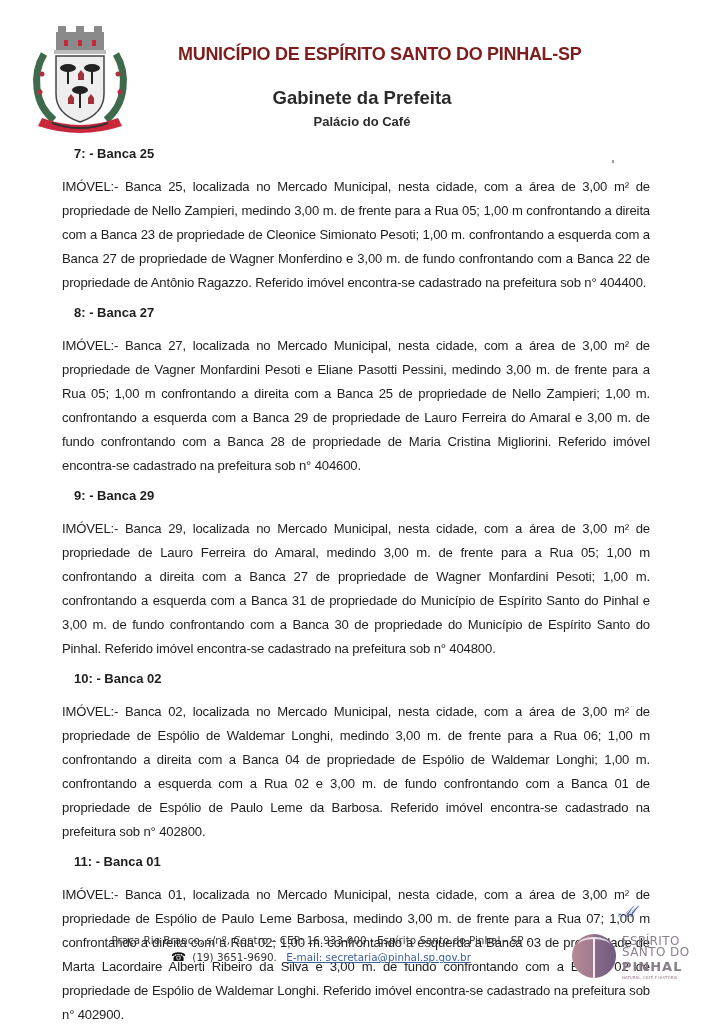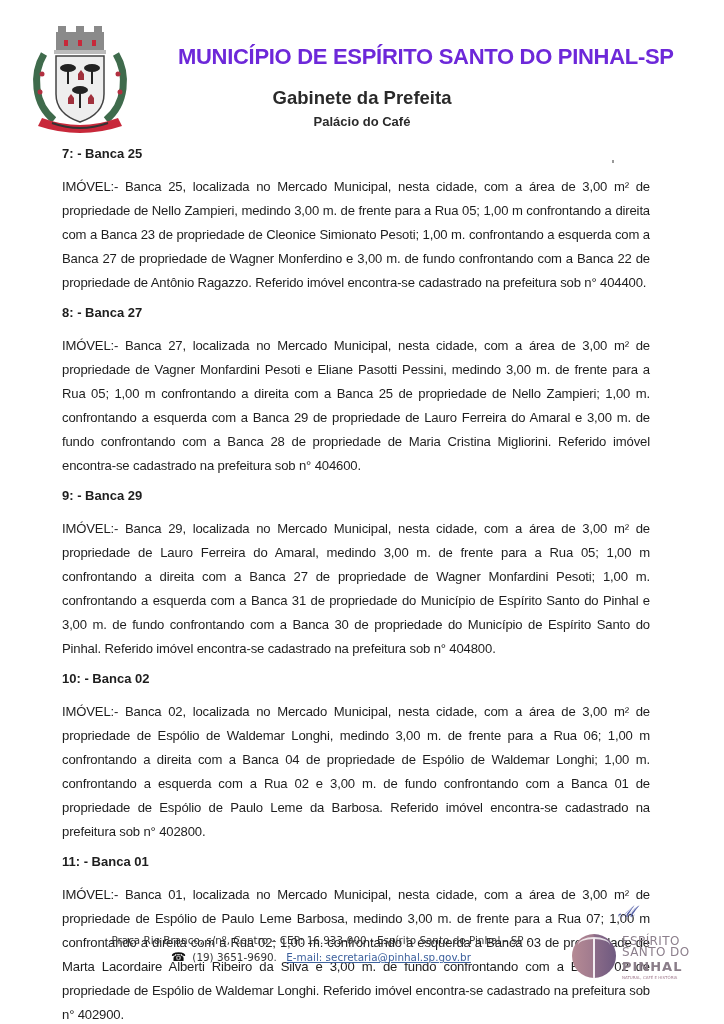--- a/index.html
+++ b/index.html
@@ -5,35 +5,35 @@
     html, body { margin: 0; padding: 0; background: #ffffff; }
     body {
       width: 724px; height: 1024px; position: relative; overflow: hidden;
       font-family: "Liberation Sans", sans-serif; color: #1e1e1e;
     }
     .crest {
       position: absolute; left: 30px; top: 24px; width: 100px; height: 112px;
     }
     .header-title {
       position: absolute; left: 178px; top: 44px; width: 440px;
-      font-size: 22px; font-weight: bold; letter-spacing: -0.3px; color: #6d28d9;
+      font-size: 18px; font-weight: bold; letter-spacing: -0.3px; color: #7f1d1d;
       white-space: nowrap;
     }
     .header-sub {
       position: absolute; left: 0; width: 724px; text-align: center;
       font-weight: bold; color: #2a2a2a;
     }
     .header-sub.gab { top: 87px; font-size: 18.5px; box-sizing: border-box; }
     .header-sub.pal { top: 114px; font-size: 13px; box-sizing: border-box; }
 
     .content {
       position: absolute; left: 62px; top: 146px; width: 588px;
     }
     .item-title {
-      font-weight: bold; font-size: 13px; margin: 0 0 14px 0; color: #1e1e1e;
+      font-weight: bold; font-size: 13px; margin: 0 0 14px 12px; color: #1e1e1e;
     }
     .item-body {
       font-size: 13.1px; line-height: 24px; text-align: justify;
       margin: 0 0 10px 0; letter-spacing: -0.15px;
     }
     .stray-mark { position: absolute; left: 612px; top: 160px; width: 2px; height: 3px; background: #999; }
     .signature {
       position: absolute; left: 618px; top: 900px; font-family: "DejaVu Serif", serif;
       font-style: italic; font-size: 16px; color: #5560a8;
     }

